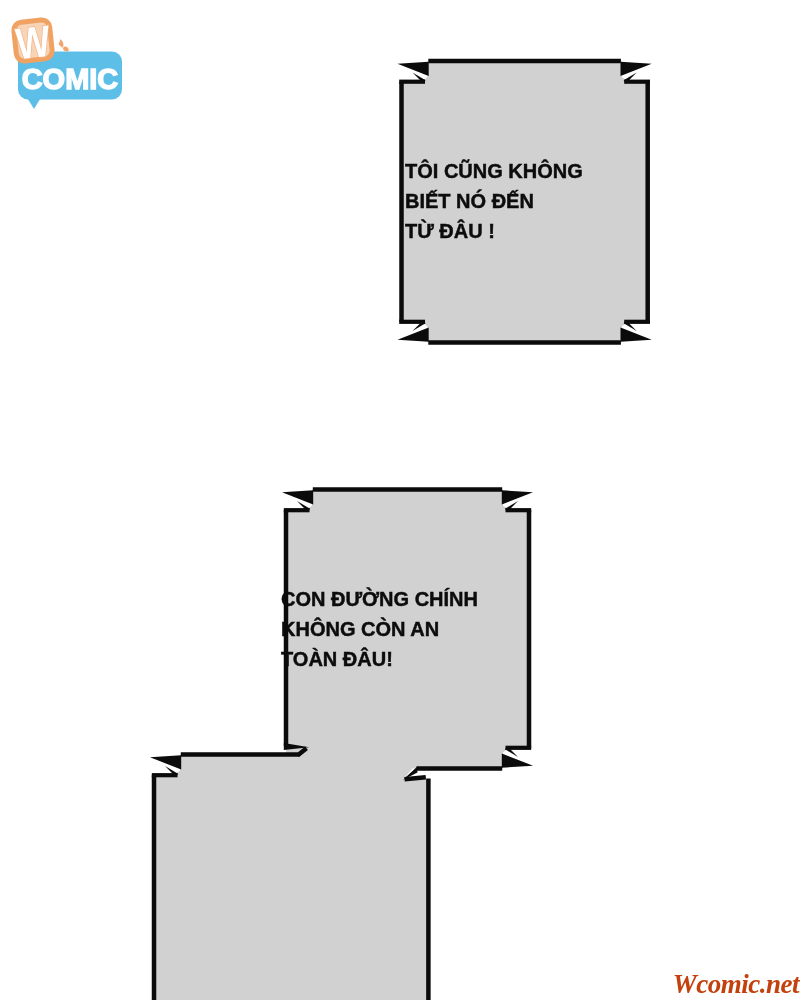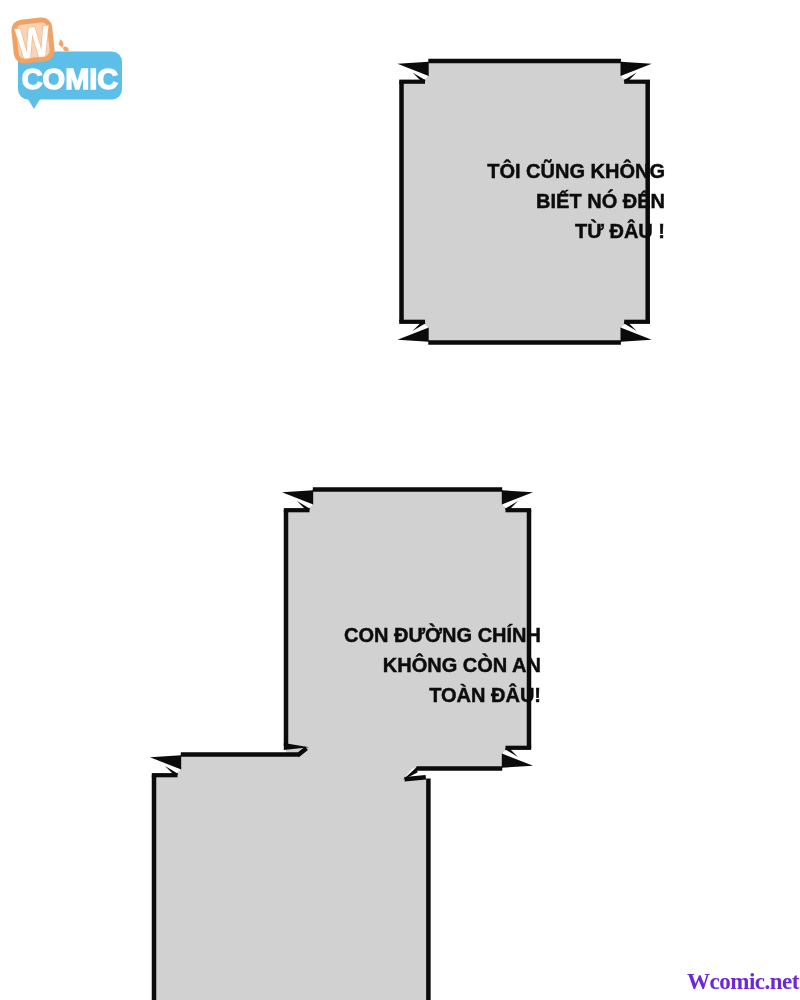--- a/index.html
+++ b/index.html
@@ -1,18 +1,18 @@
 <!DOCTYPE html>
 <html><head>
 <meta charset="utf-8">
 <style>
   html,body{margin:0;padding:0;}
   body{width:800px;height:1000px;background:#ffffff;overflow:hidden;}
   .page{position:relative;width:800px;height:1000px;background:#ffffff;font-family:"Liberation Sans",sans-serif;}
-  .btext{position:absolute;text-align:right;font-weight:bold;color:#0c0c0c;
+  .btext{position:absolute;text-align:left;font-weight:bold;color:#0c0c0c;
          font-size:20px;line-height:30px;letter-spacing:0px;white-space:nowrap;-webkit-text-stroke:0.45px #0c0c0c;}
 </style>
 </head>
 <body>
 <div class="page">
 
 <svg width="800" height="1000" viewBox="0 0 800 1000" style="position:absolute;left:0;top:0;" xmlns="http://www.w3.org/2000/svg">
 
   <path d="M 427.5,61.0 L 621.7,61.0 L 621.7,77.0 L 625.7,80.0 L 647.7,80.0 L 647.7,323.5 L 625.7,323.5 L 621.7,326.5 L 621.7,342.5 L 427.5,342.5 L 427.5,326.5 L 423.5,323.5 L 401.5,323.5 L 401.5,80.0 L 423.5,80.0 L 427.5,77.0 Z" fill="#d1d1d1"></path>
 
@@ -56,21 +56,21 @@
   <polygon points="165.0,766.0 178.0,773.8 176.0,777.1" fill="#0b0b0b"></polygon>
   <polygon points="151.8,773.1 177.5,773.1 177.5,777.3 151.8,777.3" fill="#0b0b0b"></polygon>
 
   <polygon points="283.8,743.0 309.2,747.3 283.8,749.9" fill="#0b0b0b"></polygon>
 
   <polygon points="417.4,766.4 402.7,779.9 417.4,772.6" fill="#0b0b0b"></polygon>
 </svg>
 
 <div class="btext" style="left:405px;width:260px;top:156px;">TÔI CŨNG KHÔNG<br>BIẾT NÓ ĐẾN<br>TỪ ĐÂU !</div>
 
-<div class="btext" style="left:281px;width:260px;top:584px;margin-top:36px;">CON ĐƯỜNG CHÍNH<br>KHÔNG CÒN AN<br>TOÀN ĐÂU!</div>
+<div class="btext" style="left:281px;width:260px;top:584px;">CON ĐƯỜNG CHÍNH<br>KHÔNG CÒN AN<br>TOÀN ĐÂU!</div>
 
 
 <svg width="140" height="130" viewBox="0 0 140 130" style="position:absolute;left:0;top:0;" xmlns="http://www.w3.org/2000/svg">
 
   <g>
     <rect x="18" y="51.5" width="104" height="48" rx="10" ry="10" fill="#5dbfe8"></rect>
 
     <polygon points="26,96 42,96 34,109" fill="#5dbfe8"></polygon>
 
     <text x="70" y="89" text-anchor="middle" font-family="Liberation Sans, sans-serif" font-weight="bold" font-size="29" fill="#fdfeff" letter-spacing="0" style="paint-order:stroke;stroke:#fdfeff;stroke-width:1.4px;">COMIC</text>
@@ -78,15 +78,15 @@
 
   <g transform="rotate(-6 33 40.5)">
     <rect x="15" y="21" width="36" height="39" rx="8" ry="8" fill="#f7d4b6" stroke="#f0a263" stroke-width="5"></rect>
     <text x="33" y="57.5" text-anchor="middle" font-family="Liberation Sans, sans-serif" font-weight="bold" font-size="44" fill="#ffffff" textLength="34" lengthAdjust="spacingAndGlyphs" style="paint-order:stroke;stroke:#f3b488;stroke-width:1.6px;">W</text>
   </g>
 
   <path d="M 60.5,39 Q 64.5,42.5 63,48 L 58.5,44.5 Z" fill="#f2a469"></path>
   <path d="M 64,46.5 Q 69.5,46.5 68.5,51.5 Q 63.5,52 63,48.5 Z" fill="#f2a469"></path>
 </svg>
 
-<div style="position:absolute;right:1px;top:969px;font-family:'Liberation Serif',serif;font-weight:bold;font-size:23px;letter-spacing:-0.5px;color:#6d28d9;">Wcomic.net</div>
+<div style="position:absolute;right:1px;top:969px;font-family:'Liberation Serif',serif;font-weight:bold;font-size:27px;letter-spacing:-0.5px;color:#c2410c;font-style:italic;">Wcomic.net</div>
 
 </div>
 
 </body></html>

